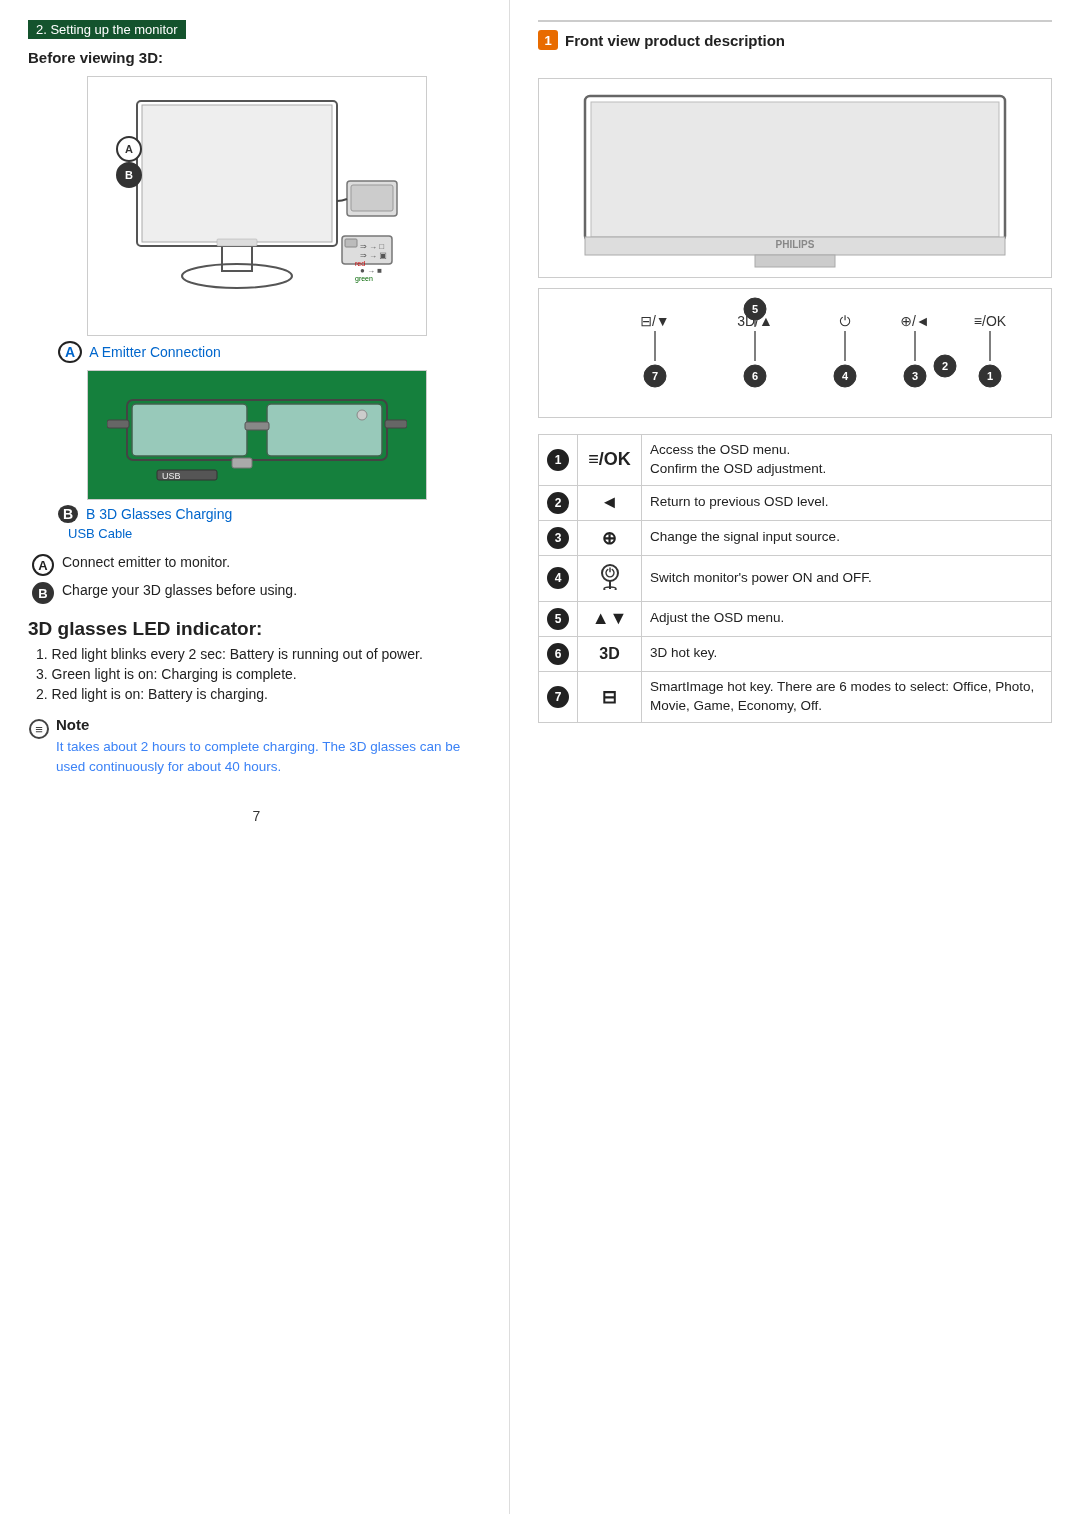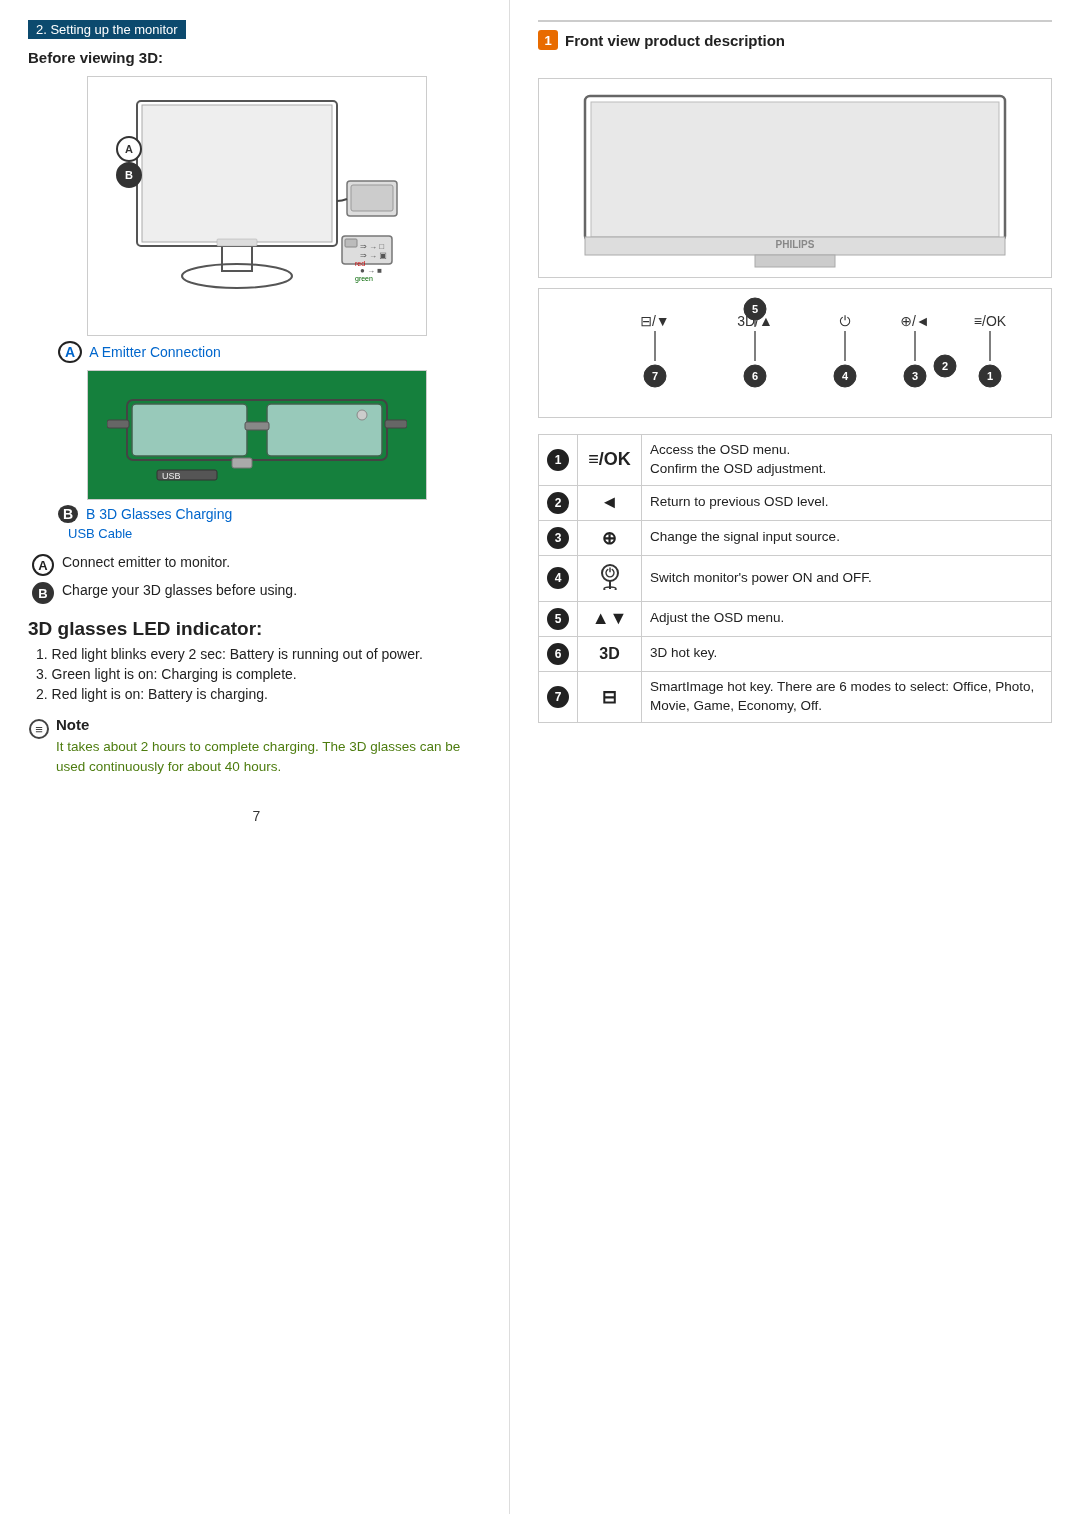--- a/index.html
+++ b/index.html
@@ -26,21 +26,21 @@
       position: relative;
     }
     
     .right-col {
       width: 570px;
       padding: 20px 28px 20px 28px;
     }
 
     
     .section-header {
-      background: #0c4a6e;
+      background: #14532d;
       color: #fff;
       font-size: 13px;
       padding: 2px 8px;
       display: inline-block;
       margin-bottom: 10px;
     }
 
     .before-viewing {
       font-weight: bold;
       font-size: 15px;
@@ -140,21 +140,21 @@
     .note-section {
       margin-top: 14px;
       display: flex;
       align-items: flex-start;
     }
     .note-label {
       font-weight: bold;
       font-size: 15px;
     }
     .note-text {
-      color: #4d7c0f;
+      color: #3b82f6;
       font-size: 13.5px;
       margin-top: 4px;
       line-height: 1.5;
     }
 
     
     .page-num {
       text-align: center;
       font-size: 14px;
       margin-top: 30px;

